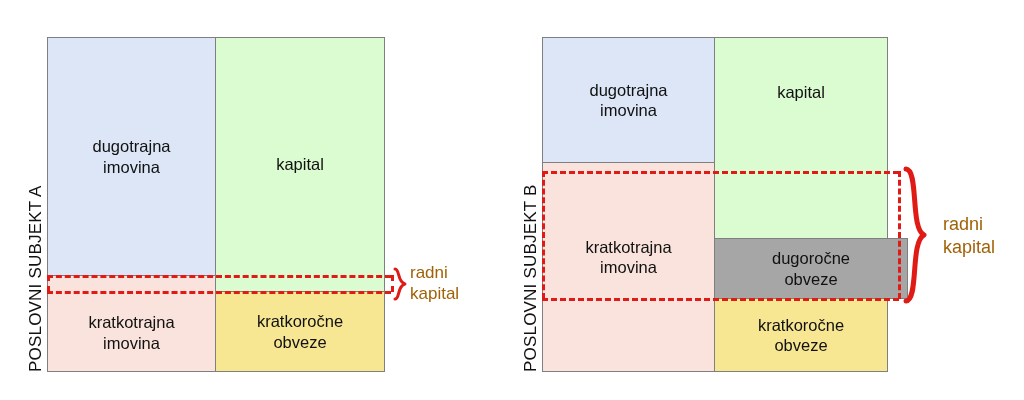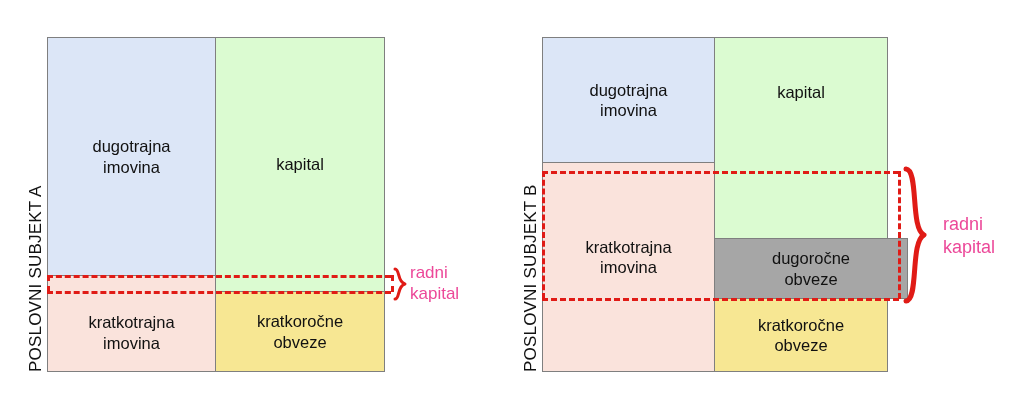--- a/index.html
+++ b/index.html
@@ -63,21 +63,21 @@
   }
 
   
   .brace {
     position: absolute;
   }
   .brace svg { display: block; overflow: visible; }
 
   .wc-caption {
     position: absolute;
-    color: #ec4899;
+    color: #a16207;
     font-size: 17px;
     line-height: 1.25;
     white-space: nowrap;
     font-family: "Liberation Sans", sans-serif;
   }
   .wc-caption span { display: block; }
 </style>
 </head>
 <body>
 

